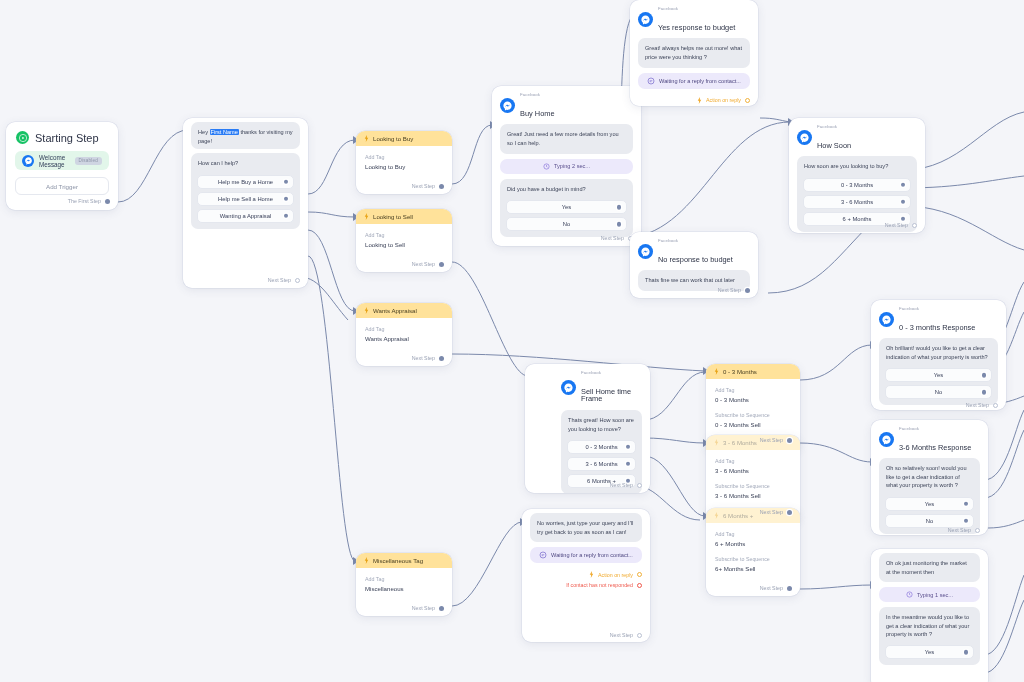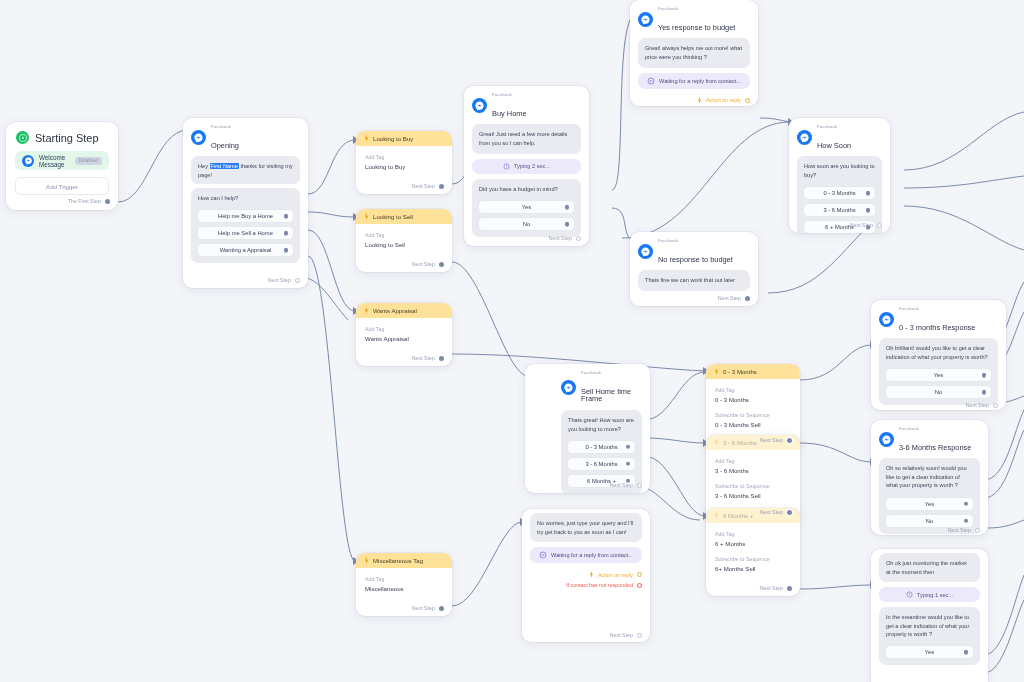--- a/index.html
+++ b/index.html
@@ -236,31 +236,20 @@
       <span class="badge">Disabled</span>
     </div>
     <div class="addtrigger">Add Trigger</div>
     <div class="footrow">
       <span class="lbl">The First Step</span>
       <span class="dot-solid"></span>
     </div>
   </div>
 
   <div class="card" style="left:183px; top:118px; width:125px; height:170px;">
-    <div class="card-head">
-      <span class="fb-logo">
-        <svg viewBox="0 0 24 24">
-            <path fill="#fff" d="M12 3C6.9 3 3 6.8 3 11.9c0 2.9 1.3 5.4 3.4 7.1V23l3.1-1.7c.8.2 1.6.3 2.5.3 5.1 0 9-3.8 9-8.9S17.1 3 12 3zm.9 11.9l-2.3-2.5-4.5 2.5 5-5.3 2.4 2.4 4.4-2.4-5 5.3z"></path>
-          </svg>
-      </span>
-      <span class="head-text">
-        <span class="head-sub" style="display:block">Facebook</span>
-        <span class="head-title" style="display:block">Opening</span>
-      </span>
-    </div>
     <div class="bubble" style="padding-bottom:4px;">
       <span>Hey </span><span class="hl">First Name</span><span> thanks for visiting my page!</span>
     </div>
     <div class="qblock" style="margin-top:1px;">
       <div class="qtext">How can I help?</div>
       <div class="choice">
           <span>Help me Buy a Home</span>
           <span class="dot"></span>
         </div>
       <div class="choice">
@@ -340,21 +329,21 @@
     <div class="tag-body">
       <div class="tag-label">Add Tag</div>
       <div class="tag-value">Miscellaneous</div>
     </div>
     <div class="footrow" style="position:absolute; bottom:2px; right:0;">
       <span class="lbl">Next Step</span>
       <span class="dot-solid"></span>
     </div>
   </div>
 
-  <div class="card" style="left:464px; top:86px; width:125px; height:160px;">
+  <div class="card" style="left:492px; top:86px; width:149px; height:160px;">
     <div class="card-head">
       <span class="fb-logo">
         <svg viewBox="0 0 24 24">
             <path fill="#fff" d="M12 3C6.9 3 3 6.8 3 11.9c0 2.9 1.3 5.4 3.4 7.1V23l3.1-1.7c.8.2 1.6.3 2.5.3 5.1 0 9-3.8 9-8.9S17.1 3 12 3zm.9 11.9l-2.3-2.5-4.5 2.5 5-5.3 2.4 2.4 4.4-2.4-5 5.3z"></path>
           </svg>
       </span>
       <span class="head-text">
         <span class="head-sub" style="display:block">Facebook</span>
         <span class="head-title" style="display:block">Buy Home</span>
       </span>
@@ -410,40 +399,40 @@
         </svg>
       <span class="lbl">Action on reply</span>
       <span class="ring"></span>
     </div>
     <div class="footrow noreply" style="margin-top:-2px;">
       <span class="lbl">If contact has not responded</span>
       <span class="ring"></span>
     </div>
   </div>
 
-  <div class="card" style="left:630px; top:232px; width:128px; height:74px;">
+  <div class="card" style="left:630px; top:232px; width:128px; height:66px;">
     <div class="card-head">
       <span class="fb-logo">
         <svg viewBox="0 0 24 24">
             <path fill="#fff" d="M12 3C6.9 3 3 6.8 3 11.9c0 2.9 1.3 5.4 3.4 7.1V23l3.1-1.7c.8.2 1.6.3 2.5.3 5.1 0 9-3.8 9-8.9S17.1 3 12 3zm.9 11.9l-2.3-2.5-4.5 2.5 5-5.3 2.4 2.4 4.4-2.4-5 5.3z"></path>
           </svg>
       </span>
       <span class="head-text">
         <span class="head-sub" style="display:block">Facebook</span>
         <span class="head-title" style="display:block">No response to budget</span>
       </span>
     </div>
     <div class="bubble">Thats fine we can work that out later</div>
     <div class="footrow" style="position:absolute; bottom:2px; right:0;">
       <span class="lbl">Next Step</span>
       <span class="dot-solid"></span>
     </div>
   </div>
 
-  <div class="card" style="left:789px; top:118px; width:101px; height:115px;">
+  <div class="card" style="left:789px; top:118px; width:136px; height:115px;">
     <div class="card-head">
       <span class="fb-logo">
         <svg viewBox="0 0 24 24">
             <path fill="#fff" d="M12 3C6.9 3 3 6.8 3 11.9c0 2.9 1.3 5.4 3.4 7.1V23l3.1-1.7c.8.2 1.6.3 2.5.3 5.1 0 9-3.8 9-8.9S17.1 3 12 3zm.9 11.9l-2.3-2.5-4.5 2.5 5-5.3 2.4 2.4 4.4-2.4-5 5.3z"></path>
           </svg>
       </span>
       <span class="head-text">
         <span class="head-sub" style="display:block">Facebook</span>
         <span class="head-title" style="display:block">How Soon</span>
       </span>

